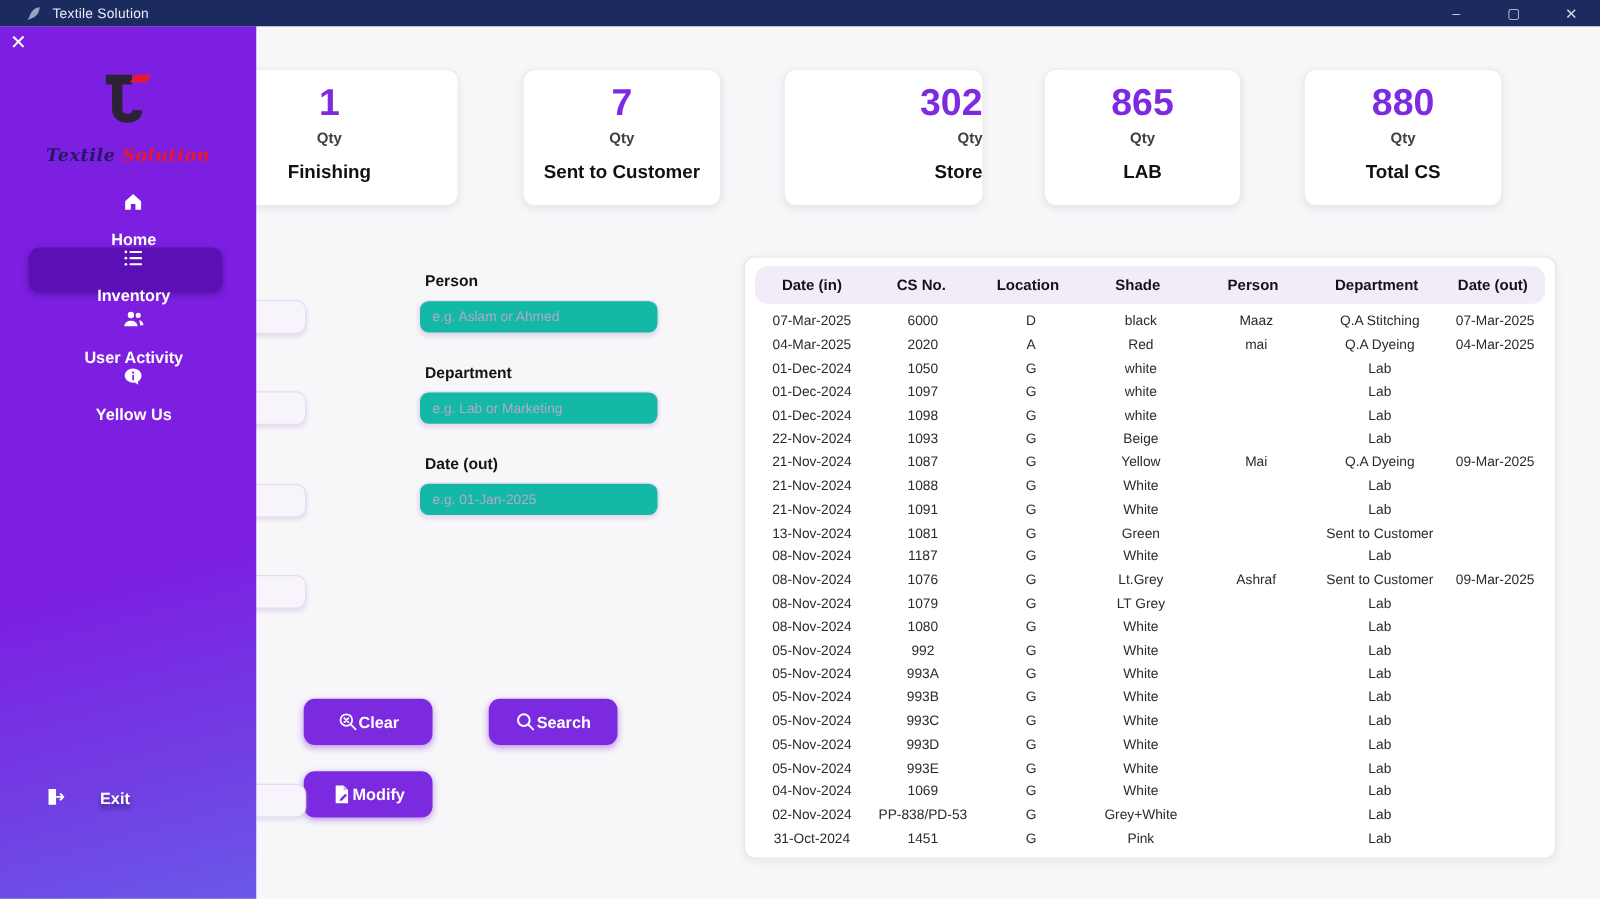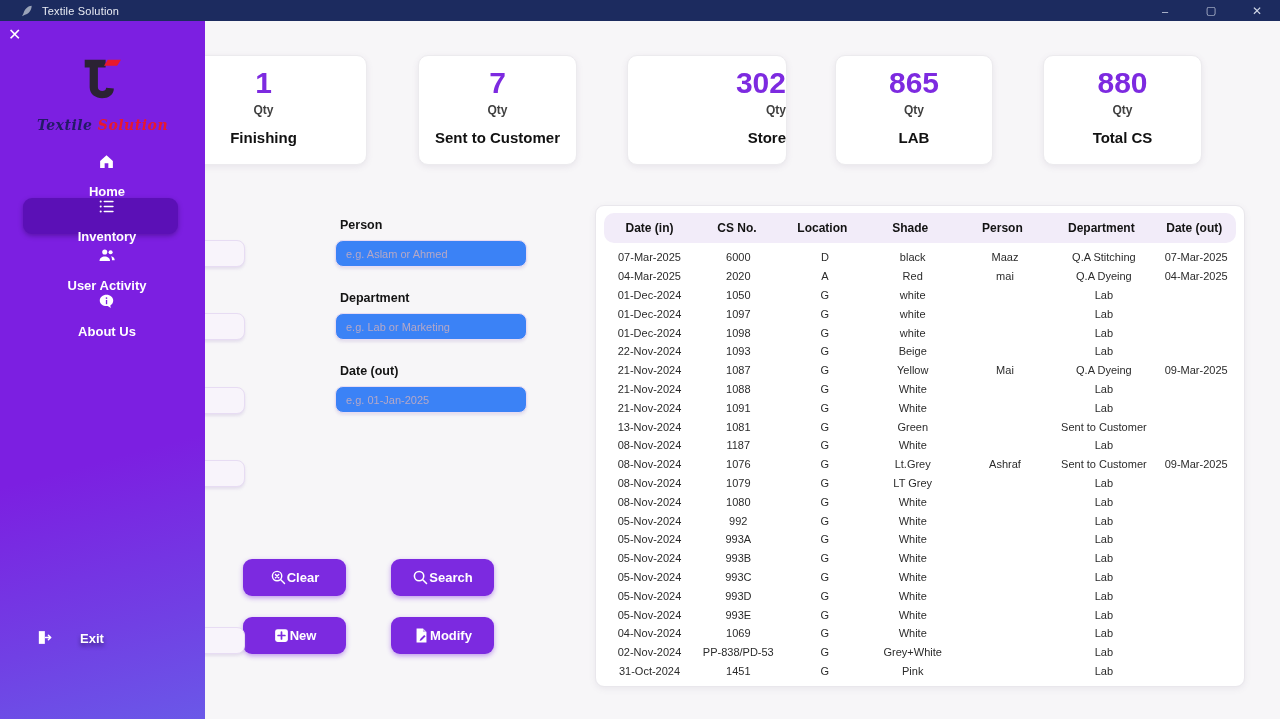--- a/index.html
+++ b/index.html
@@ -55,21 +55,21 @@
   .stat-value { color:#7d2ae0; font-size:30px; font-weight:bold; line-height:34px; }
   .stat-unit  { color:#404040; font-size:12px; font-weight:bold; margin-top:3px; }
   .stat-label { color:#111; font-size:15px; font-weight:bold; margin-top:12px; }
 
   
   .form-field { position:absolute; left:335px; width:192px; }
   .form-field:nth-of-type(1){ top:210px; }
   .form-field:nth-of-type(2){ top:283px; }
   .form-field:nth-of-type(3){ top:356px; }
   .ff-label { display:block; margin:8px 0 8px 5px; font-size:12.5px; font-weight:bold; color:#141414; }
-  .ff-input { width:192px; height:27px; background:#3b82f6; border:1px solid #e7dcf3;
+  .ff-input { width:192px; height:27px; background:#14b8a6; border:1px solid #e7dcf3;
     border-radius:8px; box-shadow:0 2px 3px rgba(180,160,210,.28); padding:0 10px;
     font-size:11px; color:#333; outline:none; }
   .ff-input::placeholder { color:#b6a8c6; }
   .stub { position:absolute; left:60px; width:185px; height:27px; background:#f8f4fb;
     border:1px solid #e7dcf3; border-radius:8px; box-shadow:0 2px 3px rgba(180,160,210,.28); z-index:1; }
   .stub:nth-of-type(1){ top:240px; }
   .stub:nth-of-type(2){ top:313px; }
   .stub:nth-of-type(3){ top:387px; }
   .stub:nth-of-type(4){ top:460px; }
   .stub:nth-of-type(5){ top:627px; }
@@ -176,29 +176,20 @@
         <svg viewBox="0 0 24 24" width="17" height="17" stroke="#fff" stroke-width="2.2" fill="none" stroke-linecap="round">
           <circle cx="10" cy="10" r="6.6"></circle>
           <path d="M15.2 15.2 20.5 20.5"></path>
         </svg>
       </span>
     <span class="btn-label">Search</span>
   </button>
     <button class="action-btn">
     <span class="btn-icon">
         <svg viewBox="0 0 24 24" width="17" height="17">
-          <rect x="3" y="3" width="18" height="18" rx="3.5" fill="#fff"></rect>
-          <path d="M12 7.2v9.6M7.2 12h9.6" stroke="#7c2ae0" stroke-width="2.4" stroke-linecap="round"></path>
-        </svg>
-      </span>
-    <span class="btn-label">New</span>
-  </button>
-    <button class="action-btn">
-    <span class="btn-icon">
-        <svg viewBox="0 0 24 24" width="17" height="17">
           <path d="M5 2h9l5 5v15H5z" fill="#fff"></path>
           <path d="M14 2v5h5z" fill="#c9b2ec"></path>
           <path d="M10.2 16.8l5.6-5.6 2 2-5.6 5.6-2.8.8z" fill="#7c2ae0"></path>
         </svg>
       </span>
     <span class="btn-label">Modify</span>
   </button>
   </div>
 
 <div class="table-card">
@@ -464,21 +455,21 @@
     <span class="mi-label">User Activity</span>
   </div>
       <div class="menu-item">
     <span class="mi-icon">
           <svg viewBox="0 0 24 24" width="17" height="17">
             <path d="M12 2.5c-5.2 0-9.5 3.6-9.5 8s4.3 8 9.5 8c.6 0 1.2 0 1.8-.1L18 21l-.6-3.5c2.5-1.5 4.1-4 4.1-7 0-4.4-4.3-8-9.5-8z" fill="#fff"></path>
             <rect x="11.1" y="9.8" width="1.9" height="6" fill="#7c1fe1"></rect>
             <circle cx="12" cy="7.2" r="1.2" fill="#7c1fe1"></circle>
           </svg>
         </span>
-    <span class="mi-label">About Us</span>
+    <span class="mi-label">Yellow Us</span>
   </div>
     </div>
   <div class="exit-item">
     <span class="mi-icon">
         <svg viewBox="0 0 24 24" width="17" height="17">
           <path d="M4 3h8.5v18H4z" fill="#fff"></path>
           <path d="M13.5 12h7M17.5 8.8 20.8 12l-3.3 3.2" stroke="#fff" stroke-width="2.1" fill="none" stroke-linecap="round" stroke-linejoin="round"></path>
         </svg>
       </span>
     <span class="mi-label">Exit</span>

